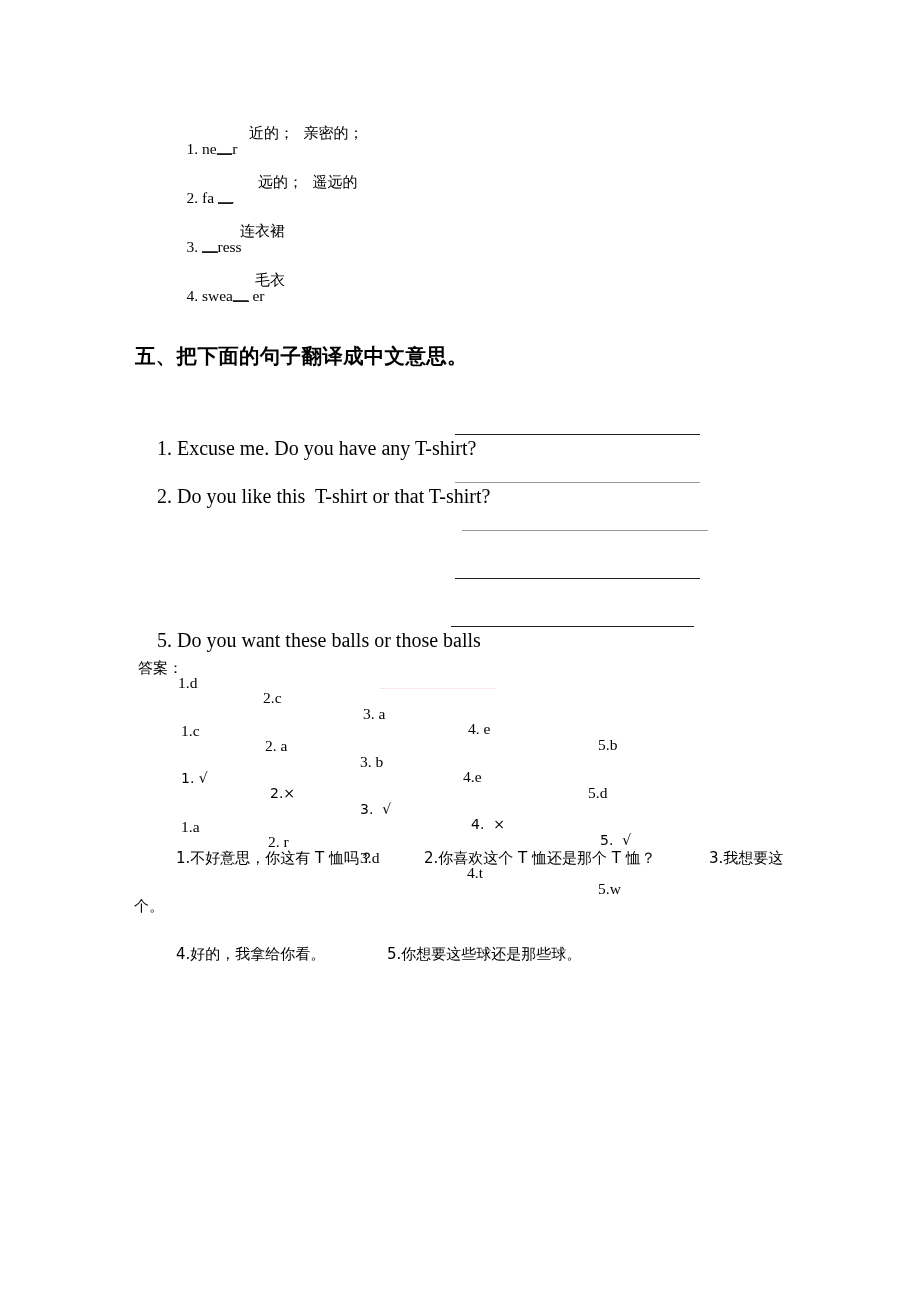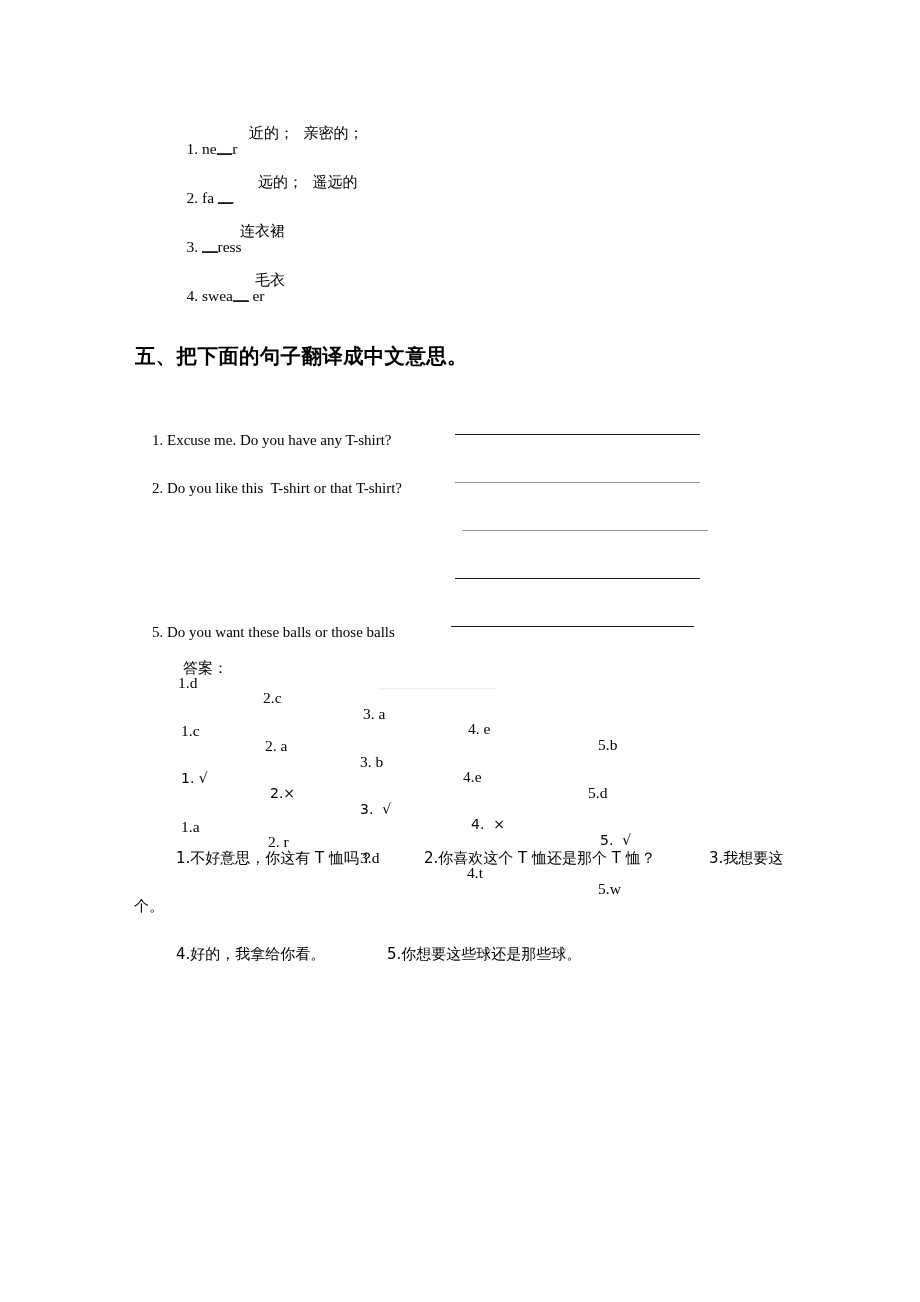--- a/index.html
+++ b/index.html
@@ -54,21 +54,21 @@
     font-size: 20.5px;
     letter-spacing: 0.3px;
     white-space: pre;
     line-height: 1;
   }
 
   
   .trow {
     position: absolute;
     left: 137px;
-    font-size: 15px;
+    font-size: 20px;
     white-space: pre;
     line-height: 1;
   }
   .tline {
     position: absolute;
     height: 0;
     border-bottom-width: 1.5px;
     border-bottom-style: solid;
   }
 
@@ -83,21 +83,20 @@
     position: absolute;
     white-space: pre;
     font-size: 15.5px;
   }
   .anslabel {
     position: absolute;
     left: 138px;
     font-family: "DejaVu Sans", sans-serif;
     font-size: 15px;
     white-space: pre;
-    margin-left: 45px;
   }
   .mark {
     font-family: "DejaVu Sans", sans-serif;
     font-size: 14px;
   }
 
   
   .artifact {
     position: absolute;
     left: 380px;

